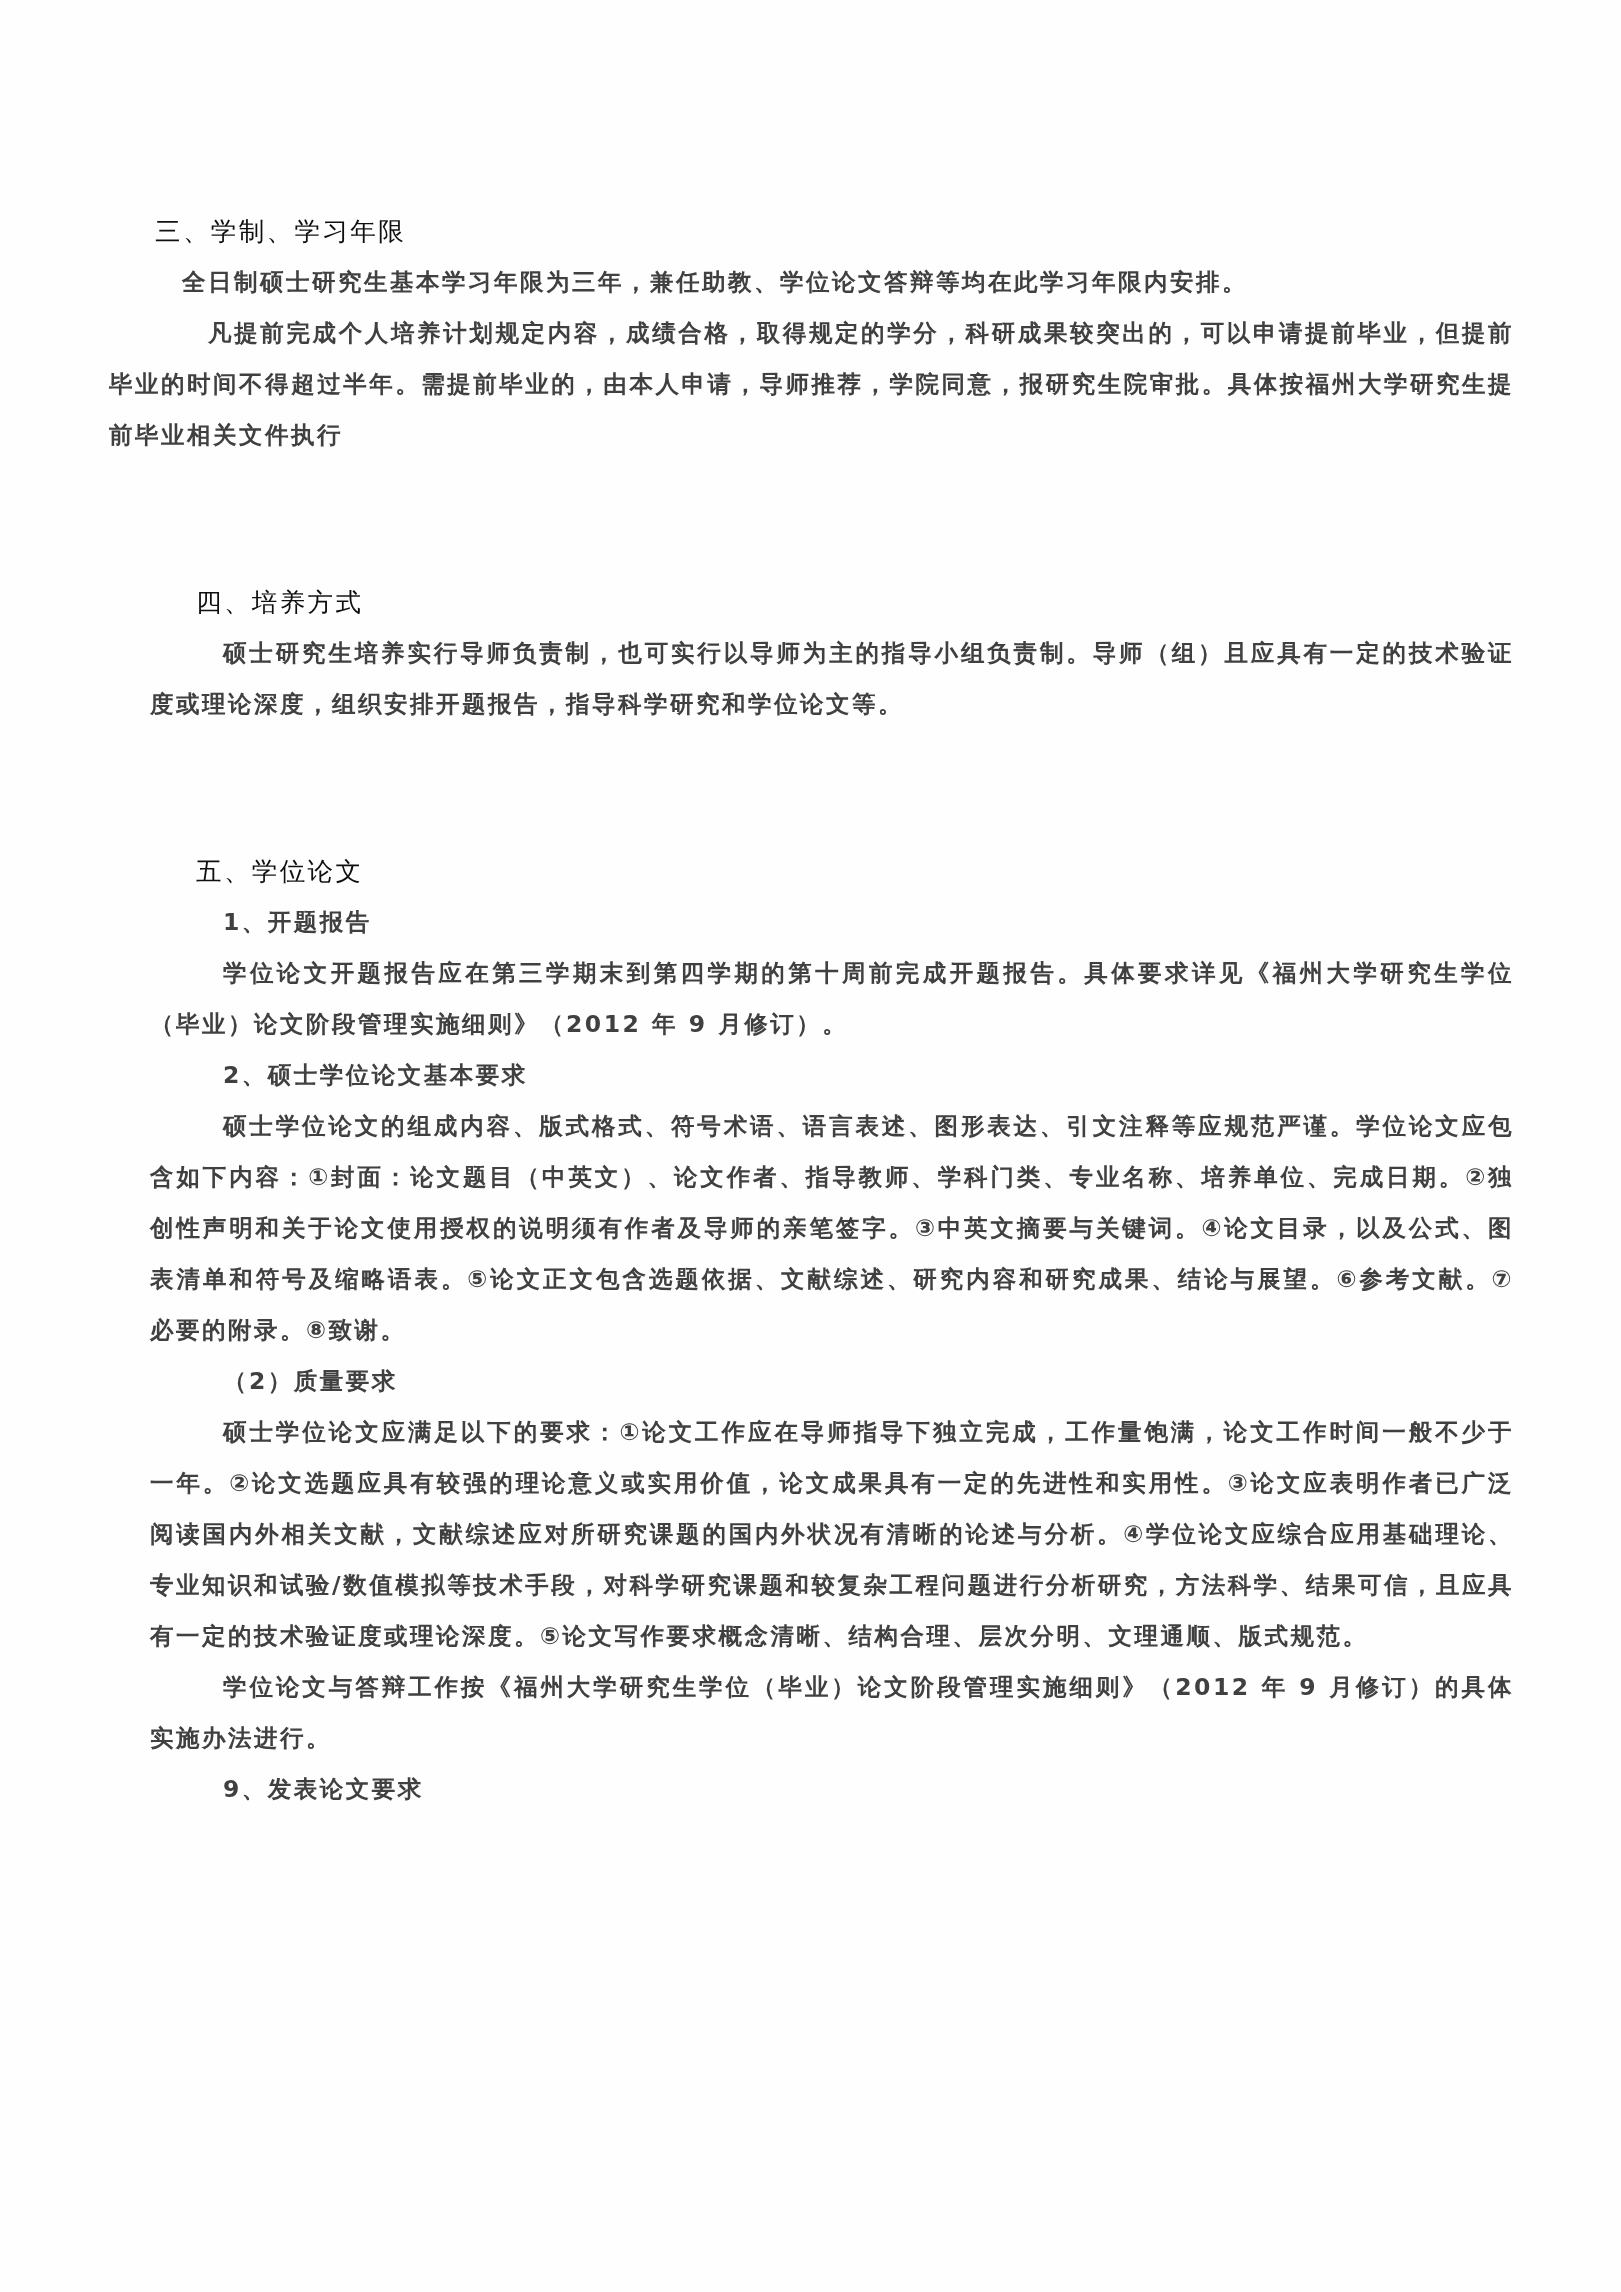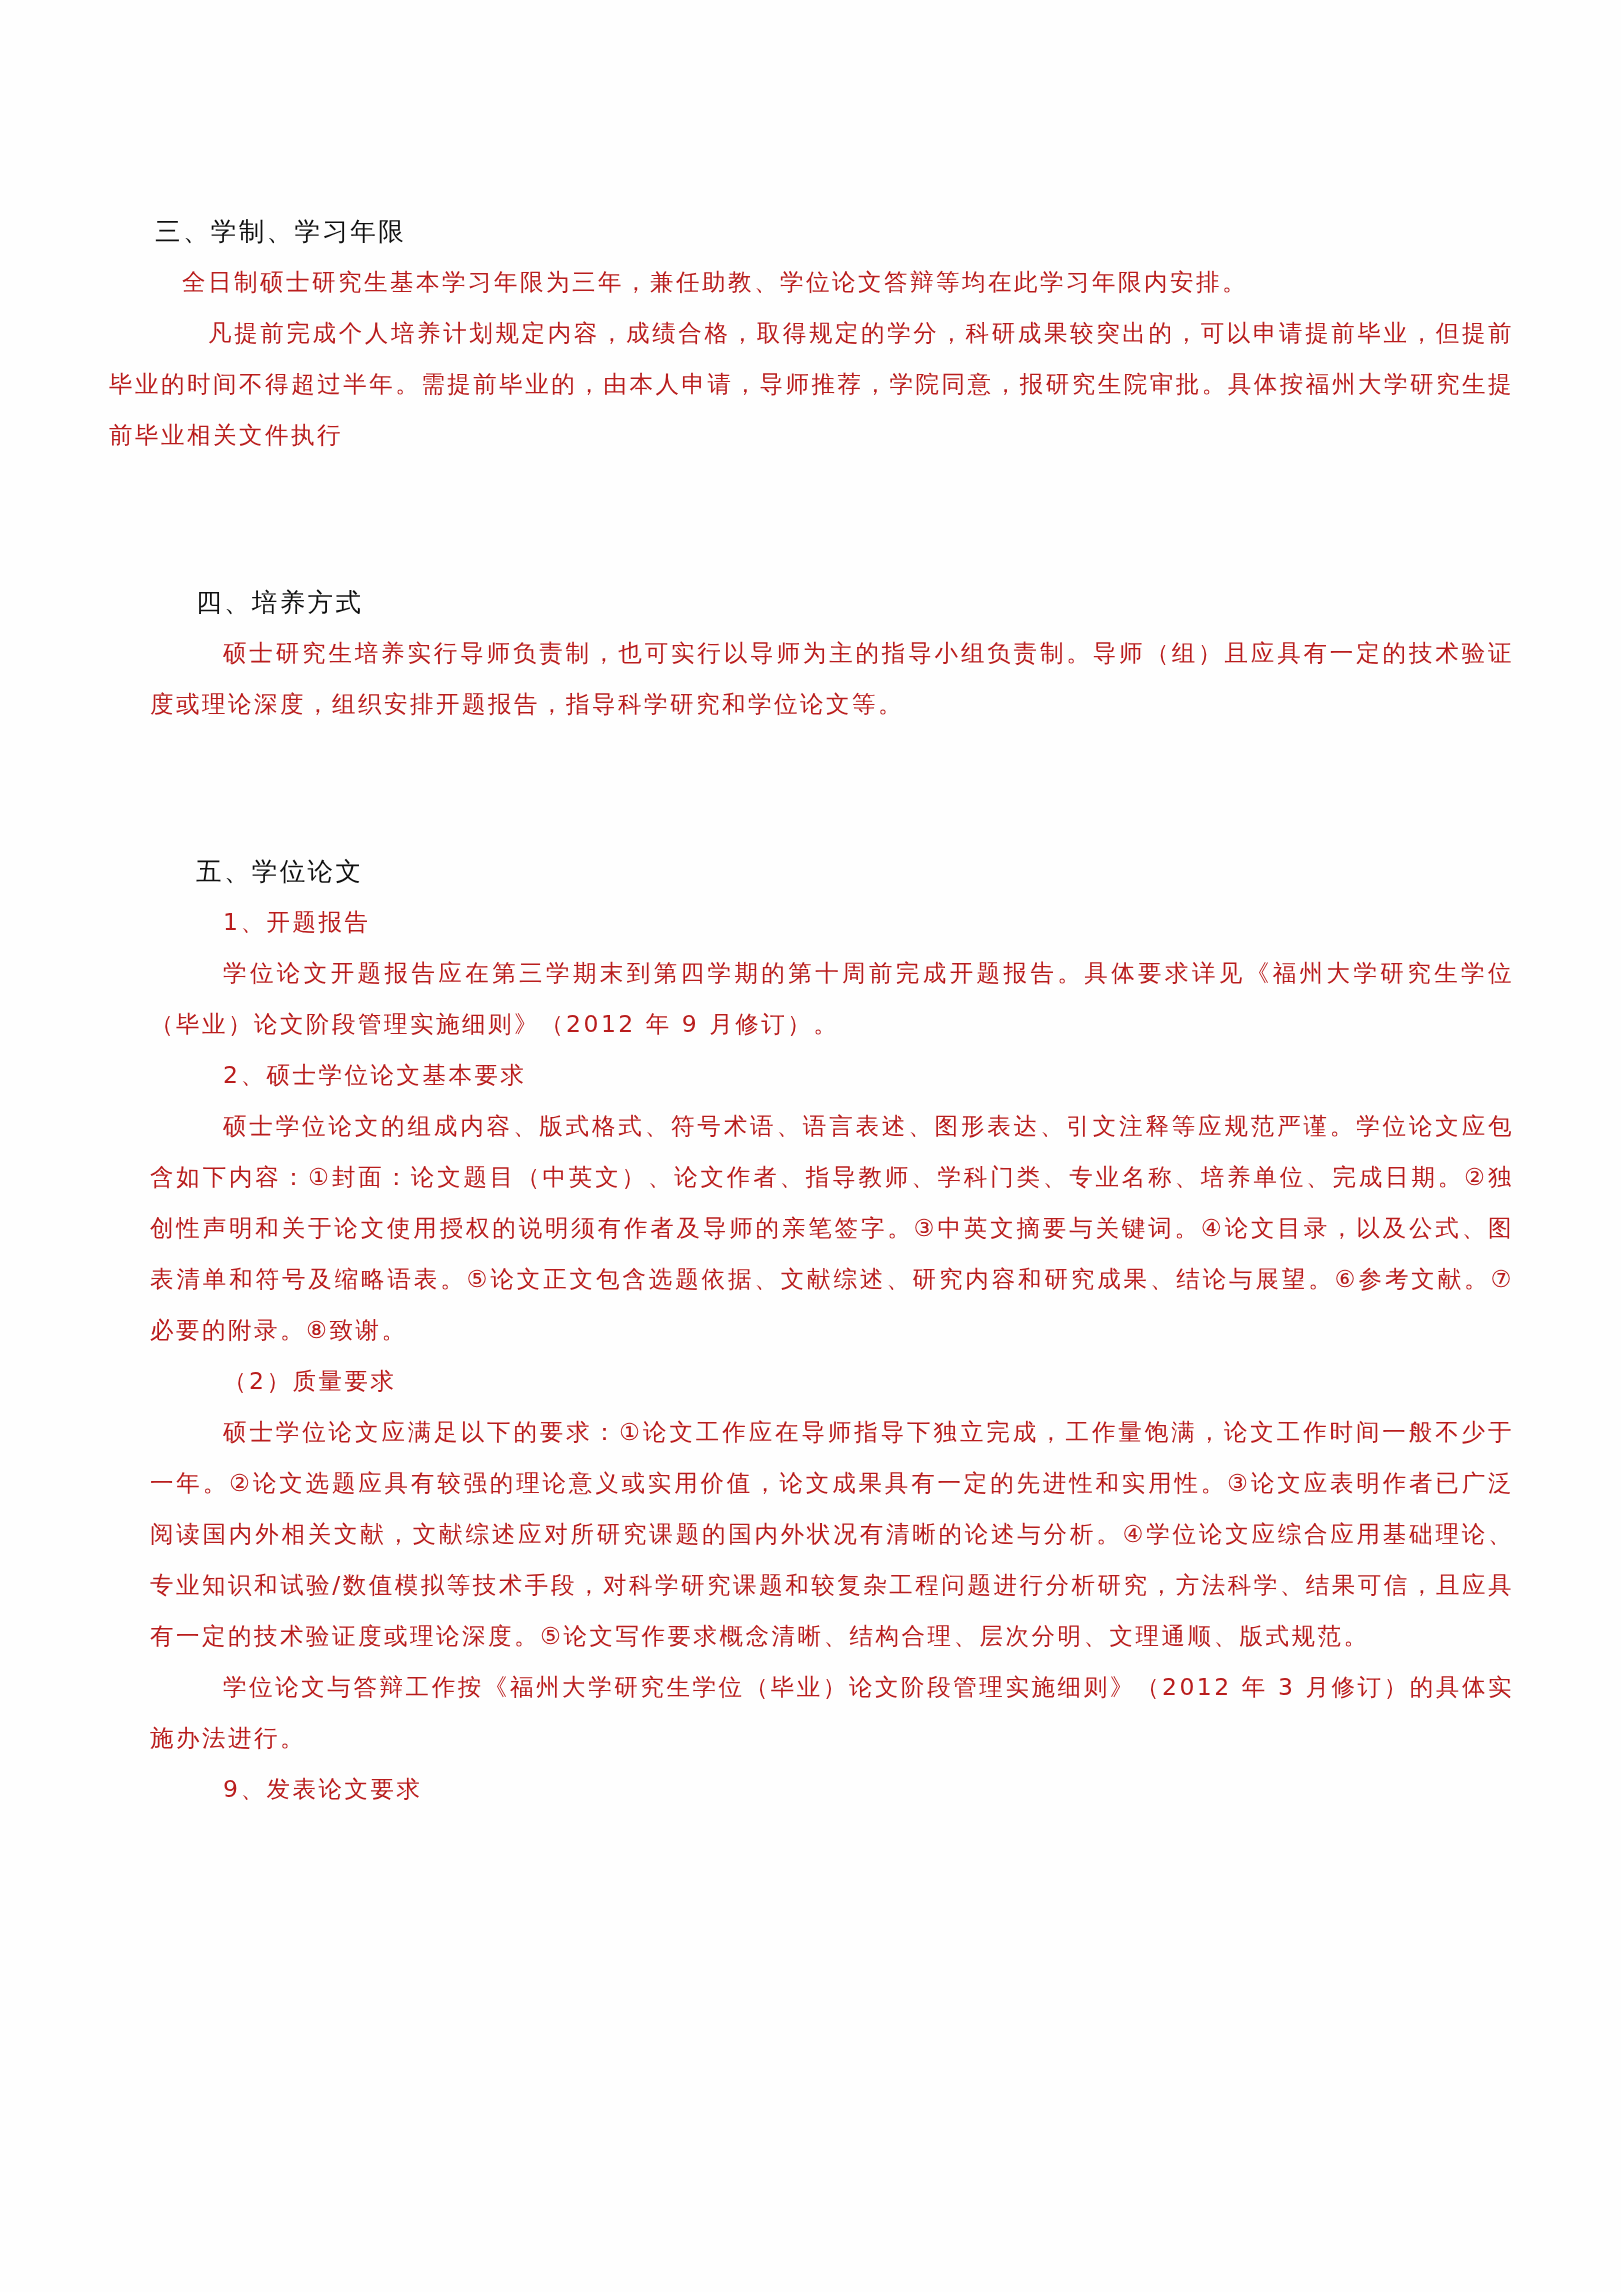--- a/index.html
+++ b/index.html
@@ -25,24 +25,25 @@
     font-weight: 400;
     color: #0f0f0f;
     line-height: 51px;
     letter-spacing: 2.4px;
     padding-left: 46px;
   }
   .para {
     font-size: 23.5px;
     line-height: 51px;
     letter-spacing: 2.5px;
-    color: #b91c1c;
+    color: #404040;
     text-align: justify;
     text-justify: inter-character;
     text-indent: 73px;
+    font-weight: bold;
   }
 </style>
 </head>
 <body>
 
 <div class="page">
 
   <section class="doc-section">
     <h2 class="sec-heading">三、学制、学习年限</h2>
     <p class="para">全日制硕士研究生基本学习年限为三年，兼任助教、学位论文答辩等均在此学习年限内安排。</p>
@@ -55,18 +56,18 @@
   </section>
 
   <section class="doc-section gap-top">
     <h2 class="sec-heading">五、学位论文</h2>
     <p class="para">1、开题报告</p>
     <p class="para">学位论文开题报告应在第三学期末到第四学期的第十周前完成开题报告。具体要求详见《福州大学研究生学位（毕业）论文阶段管理实施细则》（2012 年 9 月修订）。</p>
     <p class="para">2、硕士学位论文基本要求</p>
     <p class="para">硕士学位论文的组成内容、版式格式、符号术语、语言表述、图形表达、引文注释等应规范严谨。学位论文应包含如下内容：①封面：论文题目（中英文）、论文作者、指导教师、学科门类、专业名称、培养单位、完成日期。②独创性声明和关于论文使用授权的说明须有作者及导师的亲笔签字。③中英文摘要与关键词。④论文目录，以及公式、图表清单和符号及缩略语表。⑤论文正文包含选题依据、文献综述、研究内容和研究成果、结论与展望。⑥参考文献。⑦必要的附录。⑧致谢。</p>
     <p class="para">（2）质量要求</p>
     <p class="para">硕士学位论文应满足以下的要求：①论文工作应在导师指导下独立完成，工作量饱满，论文工作时间一般不少于一年。②论文选题应具有较强的理论意义或实用价值，论文成果具有一定的先进性和实用性。③论文应表明作者已广泛阅读国内外相关文献，文献综述应对所研究课题的国内外状况有清晰的论述与分析。④学位论文应综合应用基础理论、专业知识和试验/数值模拟等技术手段，对科学研究课题和较复杂工程问题进行分析研究，方法科学、结果可信，且应具有一定的技术验证度或理论深度。⑤论文写作要求概念清晰、结构合理、层次分明、文理通顺、版式规范。</p>
-    <p class="para">学位论文与答辩工作按《福州大学研究生学位（毕业）论文阶段管理实施细则》（2012 年 3 月修订）的具体实施办法进行。</p>
+    <p class="para">学位论文与答辩工作按《福州大学研究生学位（毕业）论文阶段管理实施细则》（2012 年 9 月修订）的具体实施办法进行。</p>
     <p class="para">9、发表论文要求</p>
   </section>
 
 </div>
 
 
 </body></html>

